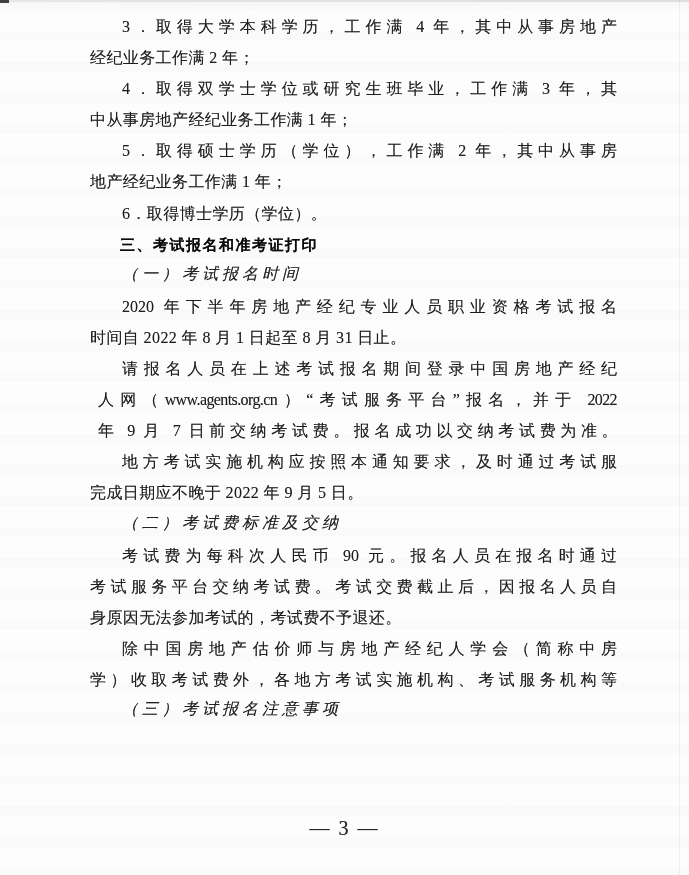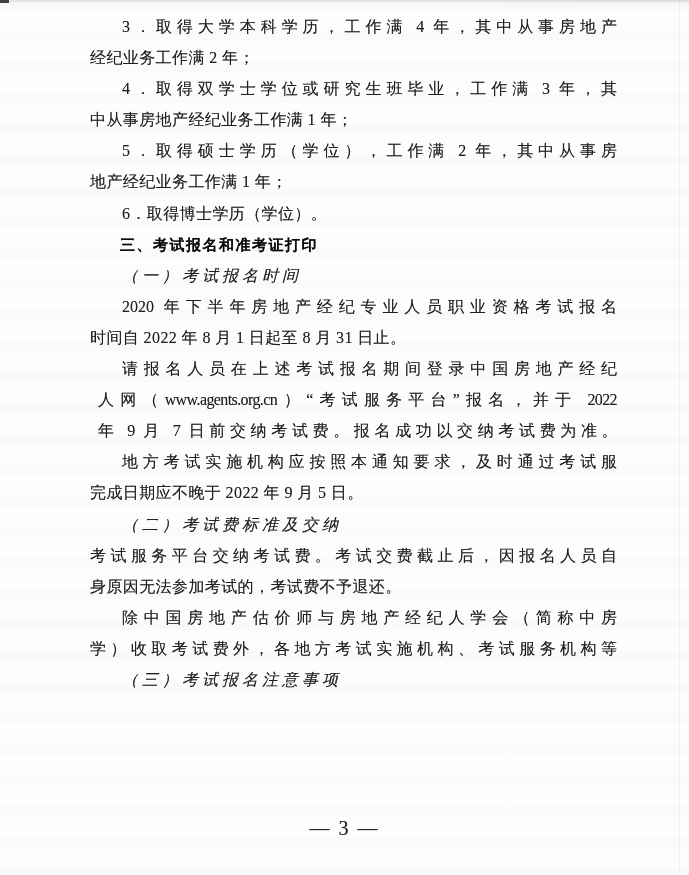--- a/index.html
+++ b/index.html
@@ -66,21 +66,21 @@
   .line.tight { letter-spacing: -0.6px; margin-left: 8px; }
   .line.heading {
     font-family: "Liberation Sans", "DejaVu Sans", sans-serif;
     font-weight: 700;
     color: #0a0a0a;
     font-size: 15px;
     letter-spacing: 1.5px;
     text-shadow: 0 0 0.5px rgba(0,0,0,0.6);
   }
   .line.kai {
-    font-family: Liberation Sans, sans-serif;
+    font-family: Liberation Mono, monospace;
     font-style: italic;
     letter-spacing: 4px;
     color: #222222;
   }
   .footer {
     position: absolute;
     top: 813px;
     left: 0; right: 0;
     height: 30px;
     line-height: 30px;
@@ -110,20 +110,21 @@
     <p class="line indent heading">三、考试报名和准考证打印</p>
     <p class="line indent kai">（一）考试报名时间</p>
     <p class="line indent full">2020 年下半年房地产经纪专业人员职业资格考试报名</p>
     <p class="line">时间自 2022 年 8 月 1 日起至 8 月 31 日止。</p>
     <p class="line indent full">请报名人员在上述考试报名期间登录中国房地产经纪</p>
     <p class="line full tight">人网（www.agents.org.cn）“考试服务平台”报名，并于 2022</p>
     <p class="line full tight">年 9 月 7 日前交纳考试费。报名成功以交纳考试费为准。</p>
     <p class="line indent full">地方考试实施机构应按照本通知要求，及时通过考试服</p>
     <p class="line">完成日期应不晚于 2022 年 9 月 5 日。</p>
     <p class="line indent kai">（二）考试费标准及交纳</p>
+    <p class="line indent full">考试费为每科次人民币 90 元。报名人员在报名时通过</p>
     <p class="line full">考试服务平台交纳考试费。考试交费截止后，因报名人员自</p>
     <p class="line">身原因无法参加考试的，考试费不予退还。</p>
     <p class="line indent full">除中国房地产估价师与房地产经纪人学会（简称中房</p>
     <p class="line full">学）收取考试费外，各地方考试实施机构、考试服务机构等</p>
     <p class="line indent kai">（三）考试报名注意事项</p>
   </div>
 
   <div class="footer">— 3 —</div>
 </div>
 

